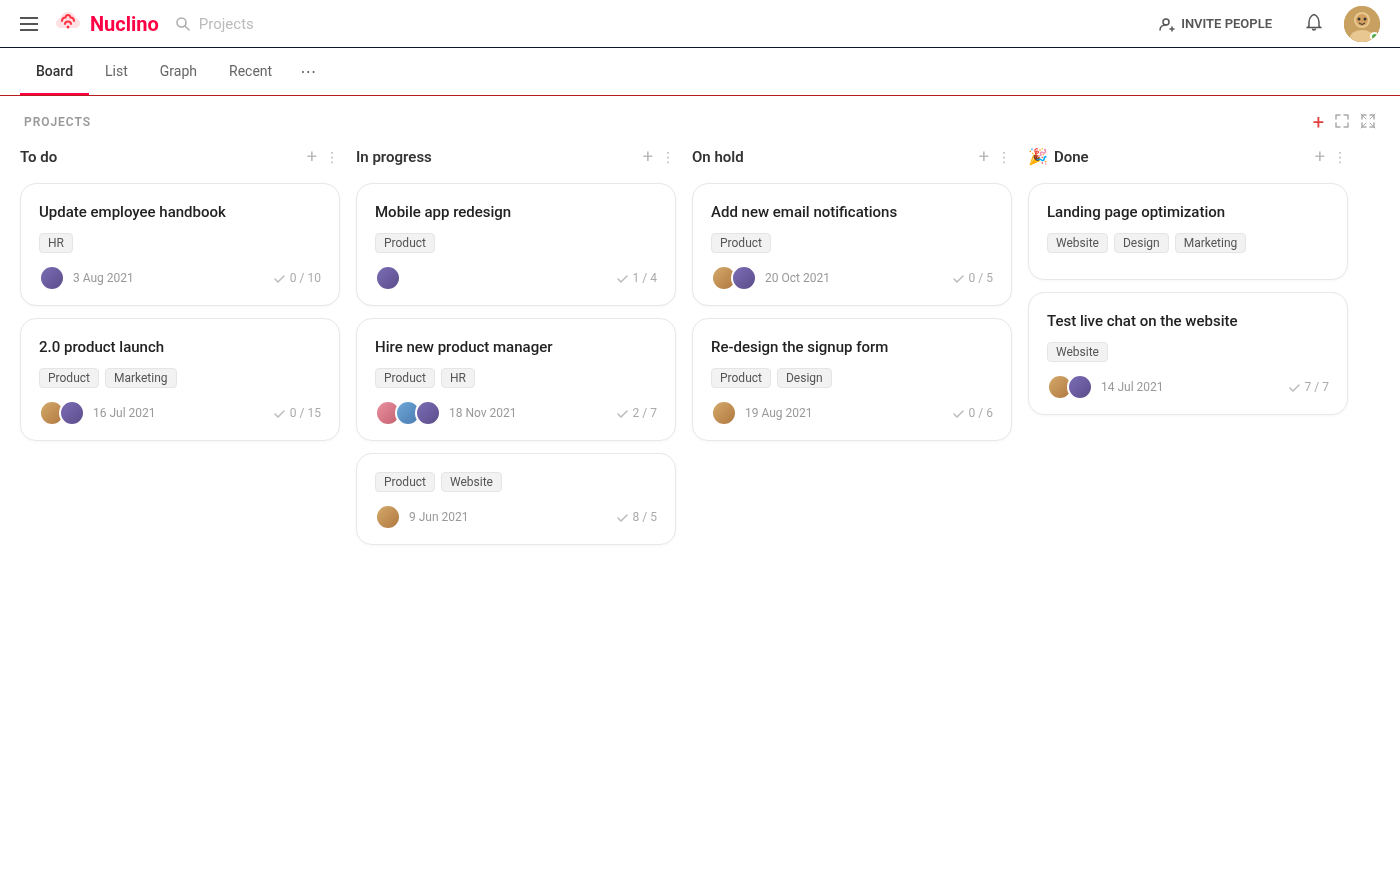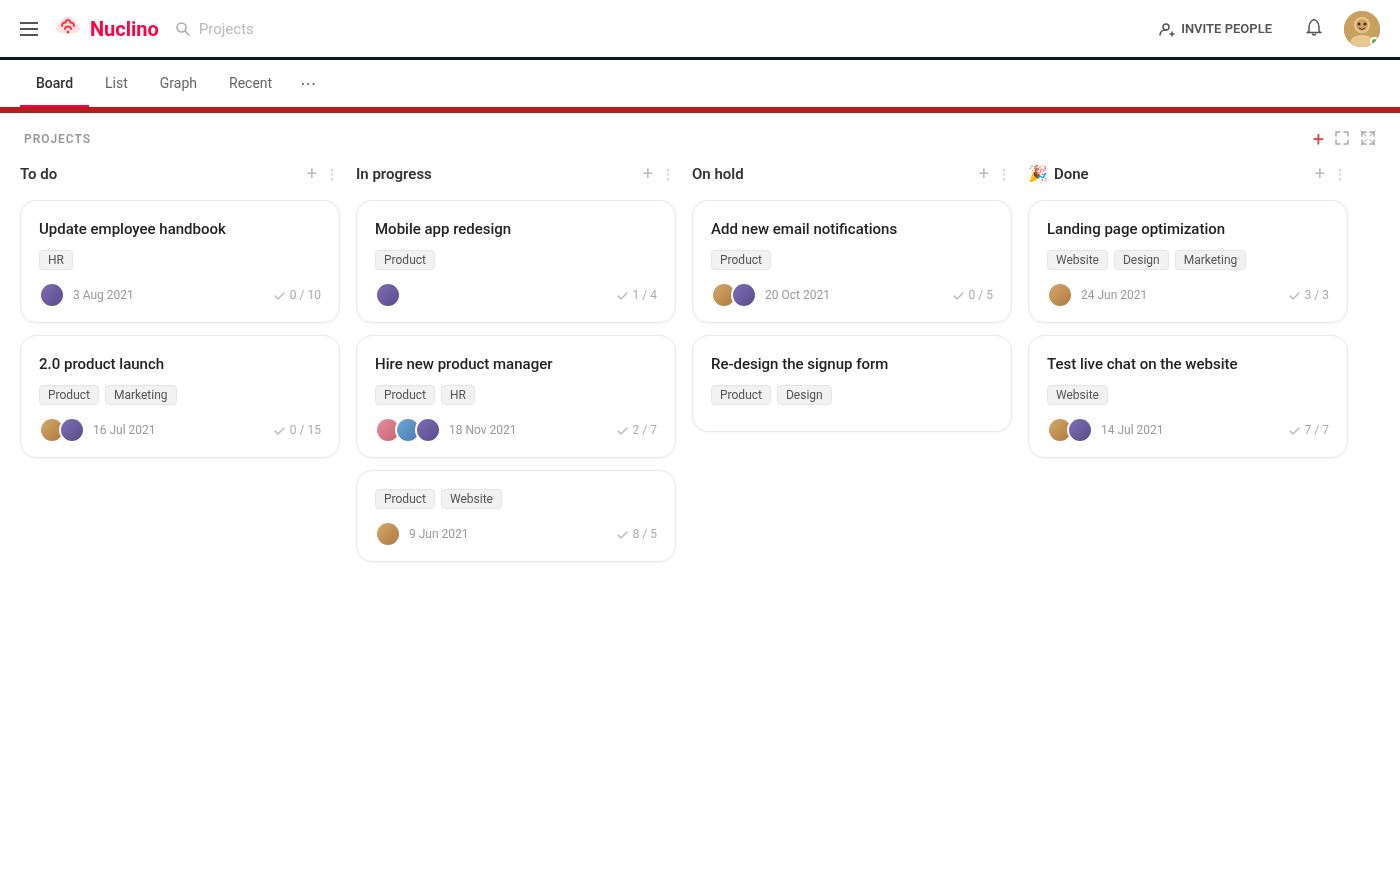--- a/index.html
+++ b/index.html
@@ -3,22 +3,22 @@
   <meta charset="utf-8">
   <style>
     * { box-sizing: border-box; margin: 0; padding: 0; }
     body { font-family: -apple-system, BlinkMacSystemFont, 'Segoe UI', Roboto, sans-serif; background: #fff; color: #333; font-size: 14px; }
     
     
     .header {
       display: flex;
       align-items: center;
       padding: 0 20px;
-      height: 60px;
-      border-bottom: 3px solid #0f172a;
+      height: 48px;
+      border-bottom: 1px solid #0f172a;
       position: relative;
     }
     .header-left { display: flex; align-items: center; gap: 16px; }
     .hamburger { cursor: pointer; display: flex; flex-direction: column; gap: 4px; }
     .hamburger span { width: 18px; height: 2px; background: #555; display: block; }
     .logo { display: flex; align-items: center; gap: 8px; font-size: 20px; font-weight: 700; color: #f04; }
     .logo-icon { color: #f04; }
     .search-area { display: flex; align-items: center; gap: 8px; color: #aaa; cursor: pointer; }
     .header-right { margin-left: auto; display: flex; align-items: center; gap: 20px; }
     .invite-btn {
@@ -26,21 +26,21 @@
       font-size: 13px; font-weight: 600; color: #555;
       cursor: pointer; padding: 6px 12px;
       border-radius: 4px;
     }
     .bell-icon { cursor: pointer; color: #555; font-size: 18px; }
 
     
     .tabs {
       display: flex; align-items: center; gap: 0;
       padding: 0 20px;
-      border-bottom: 6px solid #b91c1c;
+      border-bottom: 1px solid #b91c1c;
     }
     .tab {
       padding: 14px 16px;
       cursor: pointer;
       font-size: 14px;
       color: #666;
       border-bottom: 2px solid transparent;
       margin-bottom: -1px;
     }
     .tab.active { color: #333; border-bottom: 2px solid #f04; font-weight: 500; }
@@ -385,20 +385,34 @@
         </div>
       </div>
     </div>
 
     <div class="card">
       <div class="card-title">Re-design the signup form</div>
       <div class="card-tags">
         <span class="tag">Product</span>
         <span class="tag">Design</span>
       </div>
+      <div class="card-footer">
+        <div class="card-meta">
+          <div class="avatars">
+            <div class="avatar av-tan"></div>
+          </div>
+          <span class="card-date">19 Aug 2021</span>
+        </div>
+        <div class="card-progress">
+          <svg width="13" height="13" viewBox="0 0 13 13" fill="none">
+              <path d="M2 7l3 3 6-6" stroke="#bbb" stroke-width="1.5" stroke-linecap="round" stroke-linejoin="round"></path>
+            </svg>
+          <span>0 / 6</span>
+        </div>
+      </div>
     </div>
   </div>
 
   <div class="column">
     <div class="column-header">
       <div class="column-title">
         <span class="party-emoji">🎉</span>
         <span>Done</span>
       </div>
       <div class="column-actions">
@@ -407,45 +421,31 @@
       </div>
     </div>
 
     <div class="card">
       <div class="card-title">Landing page optimization</div>
       <div class="card-tags">
         <span class="tag">Website</span>
         <span class="tag">Design</span>
         <span class="tag">Marketing</span>
       </div>
+    </div>
+
+    <div class="card">
+      <div class="card-title">Test live chat on the website</div>
+      <div class="card-tags">
+        <span class="tag">Website</span>
+      </div>
       <div class="card-footer">
         <div class="card-meta">
           <div class="avatars">
             <div class="avatar av-tan"></div>
-          </div>
-          <span class="card-date">24 Jun 2021</span>
-        </div>
-        <div class="card-progress">
-          <svg width="13" height="13" viewBox="0 0 13 13" fill="none">
-              <path d="M2 7l3 3 6-6" stroke="#bbb" stroke-width="1.5" stroke-linecap="round" stroke-linejoin="round"></path>
-            </svg>
-          <span>3 / 3</span>
-        </div>
-      </div>
-    </div>
-
-    <div class="card">
-      <div class="card-title">Test live chat on the website</div>
-      <div class="card-tags">
-        <span class="tag">Website</span>
-      </div>
-      <div class="card-footer">
-        <div class="card-meta">
-          <div class="avatars">
-            <div class="avatar av-tan"></div>
             <div class="avatar av-purple"></div>
           </div>
           <span class="card-date">14 Jul 2021</span>
         </div>
         <div class="card-progress">
           <svg width="13" height="13" viewBox="0 0 13 13" fill="none">
               <path d="M2 7l3 3 6-6" stroke="#bbb" stroke-width="1.5" stroke-linecap="round" stroke-linejoin="round"></path>
             </svg>
           <span>7 / 7</span>
         </div>

